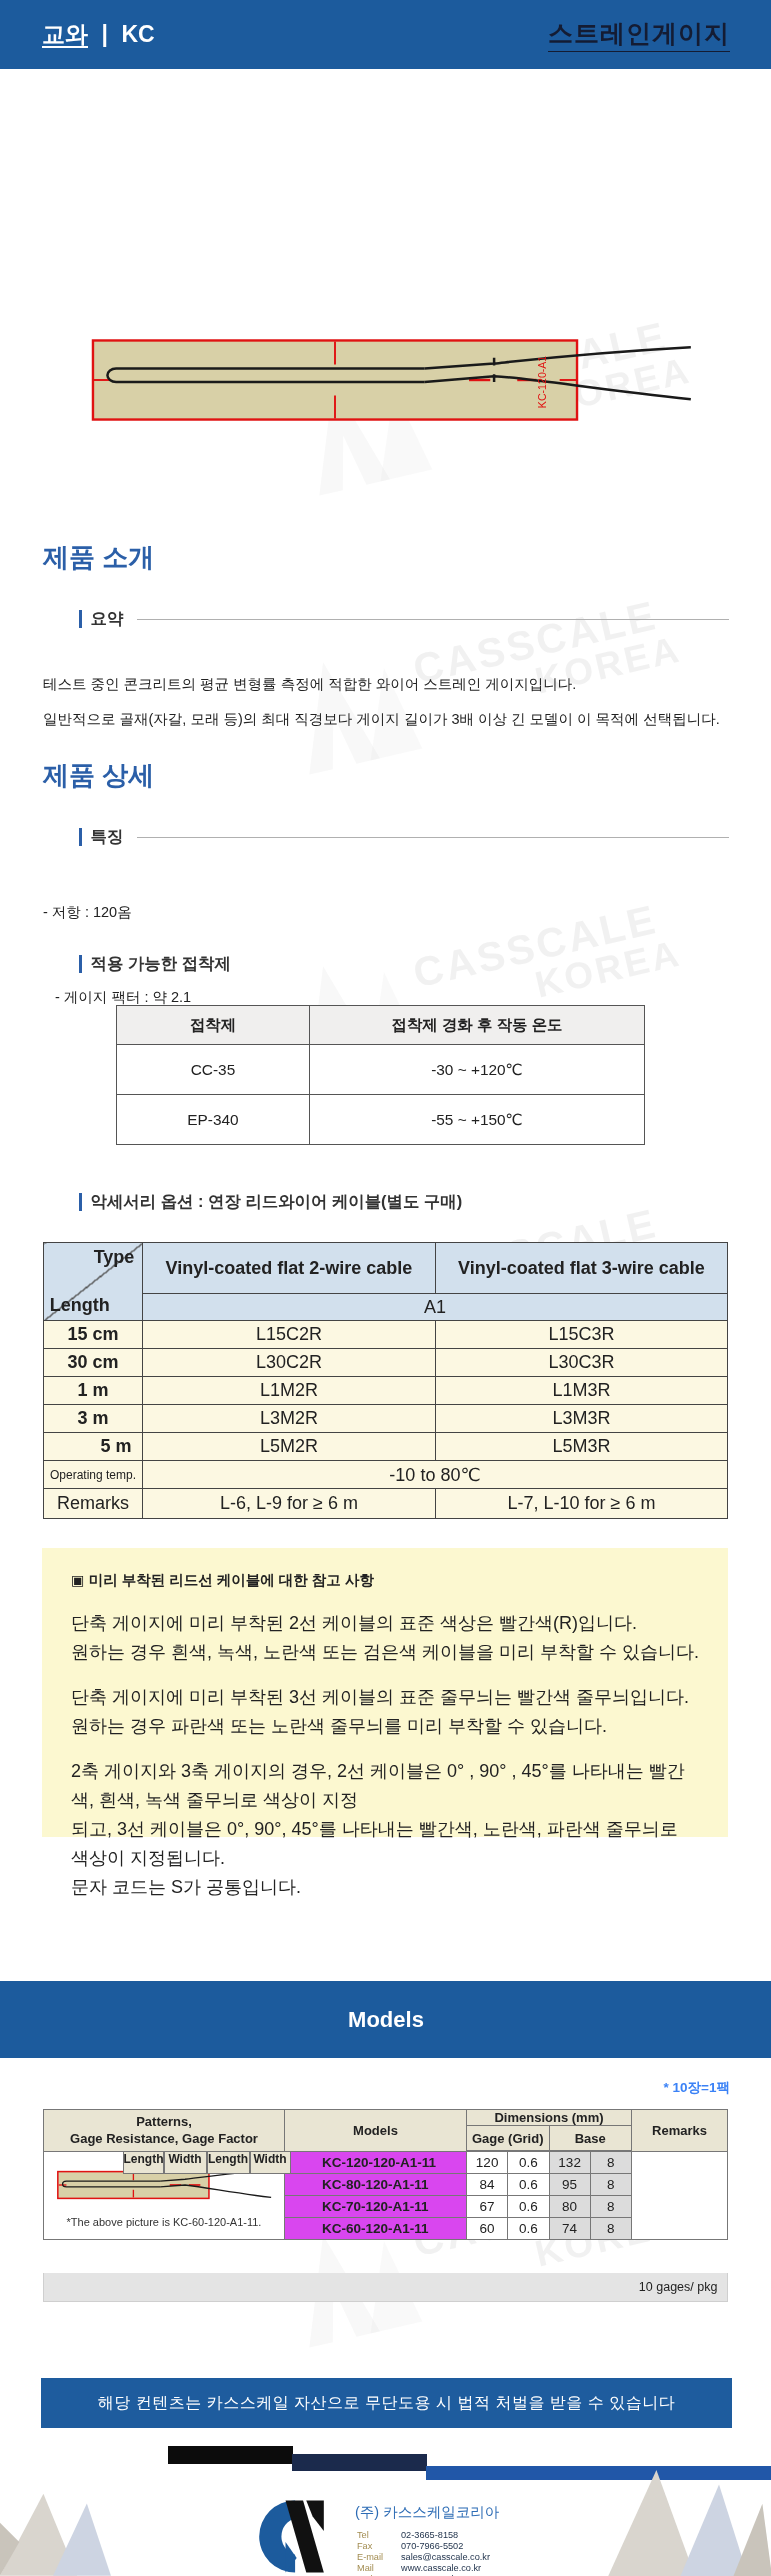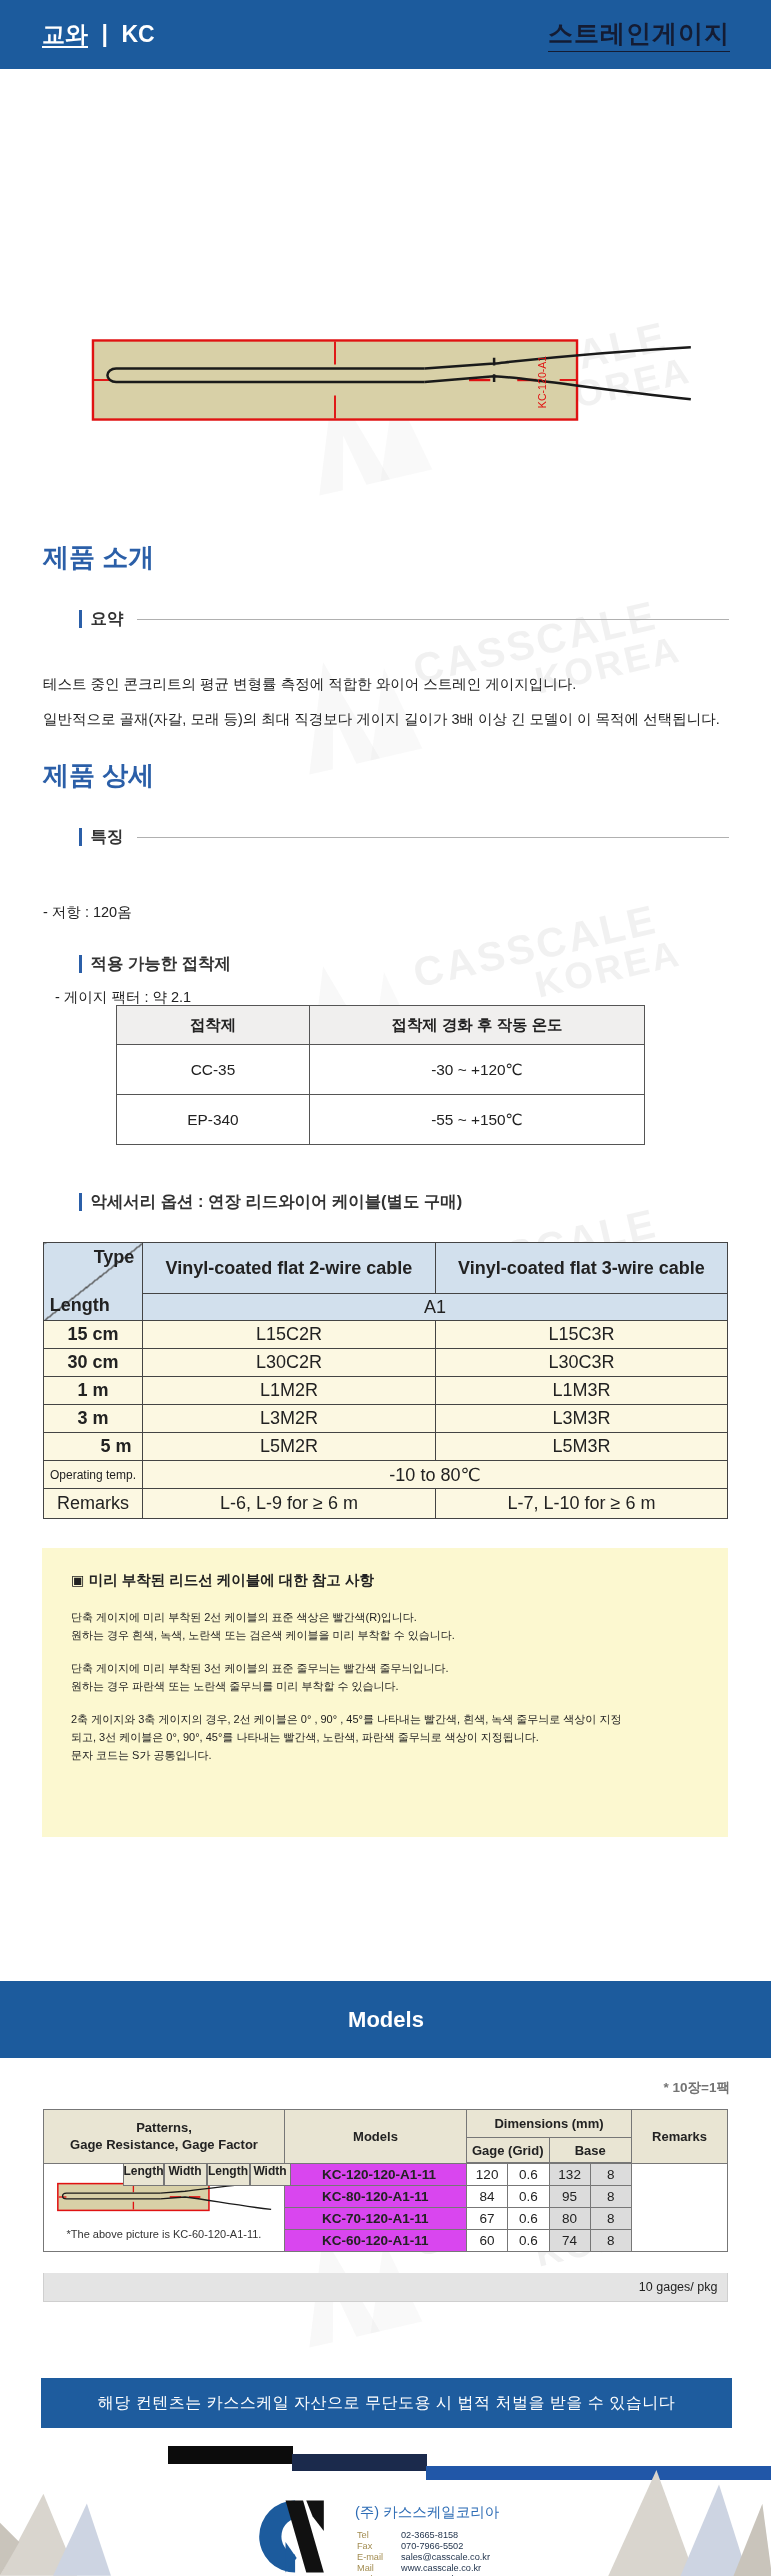--- a/index.html
+++ b/index.html
@@ -43,27 +43,27 @@
   .cable td.h { background:#d2e0ed; }
   .cable .diag { position:relative; background:#d2e0ed;
         background-image:linear-gradient(to bottom right, transparent 49.4%, #555 49.4%, #555 50.6%, transparent 50.6%); }
   .cable .diag .t { position:absolute; top:3.9px; right:7.7px; font-weight:bold; }
   .cable .diag .b { position:absolute; bottom:3.9px; left:5.8px; font-weight:bold; }
   .cable .small { font-size:12px; }
 
   
   .note { position:absolute; left:42px; top:1548px; width:686px; height:289px; background:#fcf8d0; padding:23px 29px; color:#222; }
   .note .tt { font-size:14.5px; font-weight:bold; margin-bottom:19.3px; }
-  .note p { font-size:11px; line-height:1.62; }
+  .note p { font-size:18px; line-height:1.62; }
   .note .gap { height:15.4px; }
 
   
   .models-bar { position:absolute; left:0; top:1981px; width:772px; height:77px; background:#1c5b9d;
                 color:#fff; font-size:22px; font-weight:bold; display:flex; align-items:center; justify-content:center; }
-  .pack-note { position:absolute; right:42px; top:2079px; font-size:13.5px; font-weight:bold; color:#737373; }
+  .pack-note { position:absolute; right:42px; top:2079px; font-size:13.5px; font-weight:bold; color:#3b82f6; }
 
   .mtbl { position:absolute; left:43px; top:2109px; width:685px; border-collapse:collapse; table-layout:fixed; border:1.9px solid #222; }
   .mtbl td { border:1px solid #777; text-align:center; color:#222; }
   .mtbl .hd td { background:#e9e5d3; font-size:13px; font-weight:bold; }
   .mtbl .hd .two { line-height:1.25; }
   .mtbl .sub td { font-size:12px; height:23px; }
   .mtbl .bd td { font-size:13.5px; height:22px; background:#fff; }
   .mtbl .bd td.model { background:#d946ef; text-align:left; padding-left:37px; font-weight:bold; }
   .mtbl .bd td.gray { background:#dcdcdc; }
   .mtbl .patcell { background:#fff !important; vertical-align:middle; }
@@ -288,21 +288,21 @@
   <div class="pack-note">* 10장=1팩</div>
 
   <table class="mtbl">
     <tbody>
         <tr class="hd">
       <td class="two" style="width:241px;" rowspan="3">
         <div>Patterns,</div>
         <div>Gage Resistance, Gage Factor</div>
       </td>
       <td style="width:182px;" rowspan="3">Models</td>
-      <td colspan="4" style="height:28px;">Dimensions (mm)</td>
+      <td colspan="4" style="height:16px;">Dimensions (mm)</td>
       <td style="width:96px;" rowspan="3">Remarks</td>
     </tr>
     <tr class="hd">
       <td colspan="2" style="height:25px;">Gage (Grid)</td>
       <td colspan="2">Base</td>
     </tr>
     <tr class="hd sub">
       <td style="width:41px;">Length</td>
       <td style="width:43px;">Width</td>
       <td style="width:43px;">Length</td>

